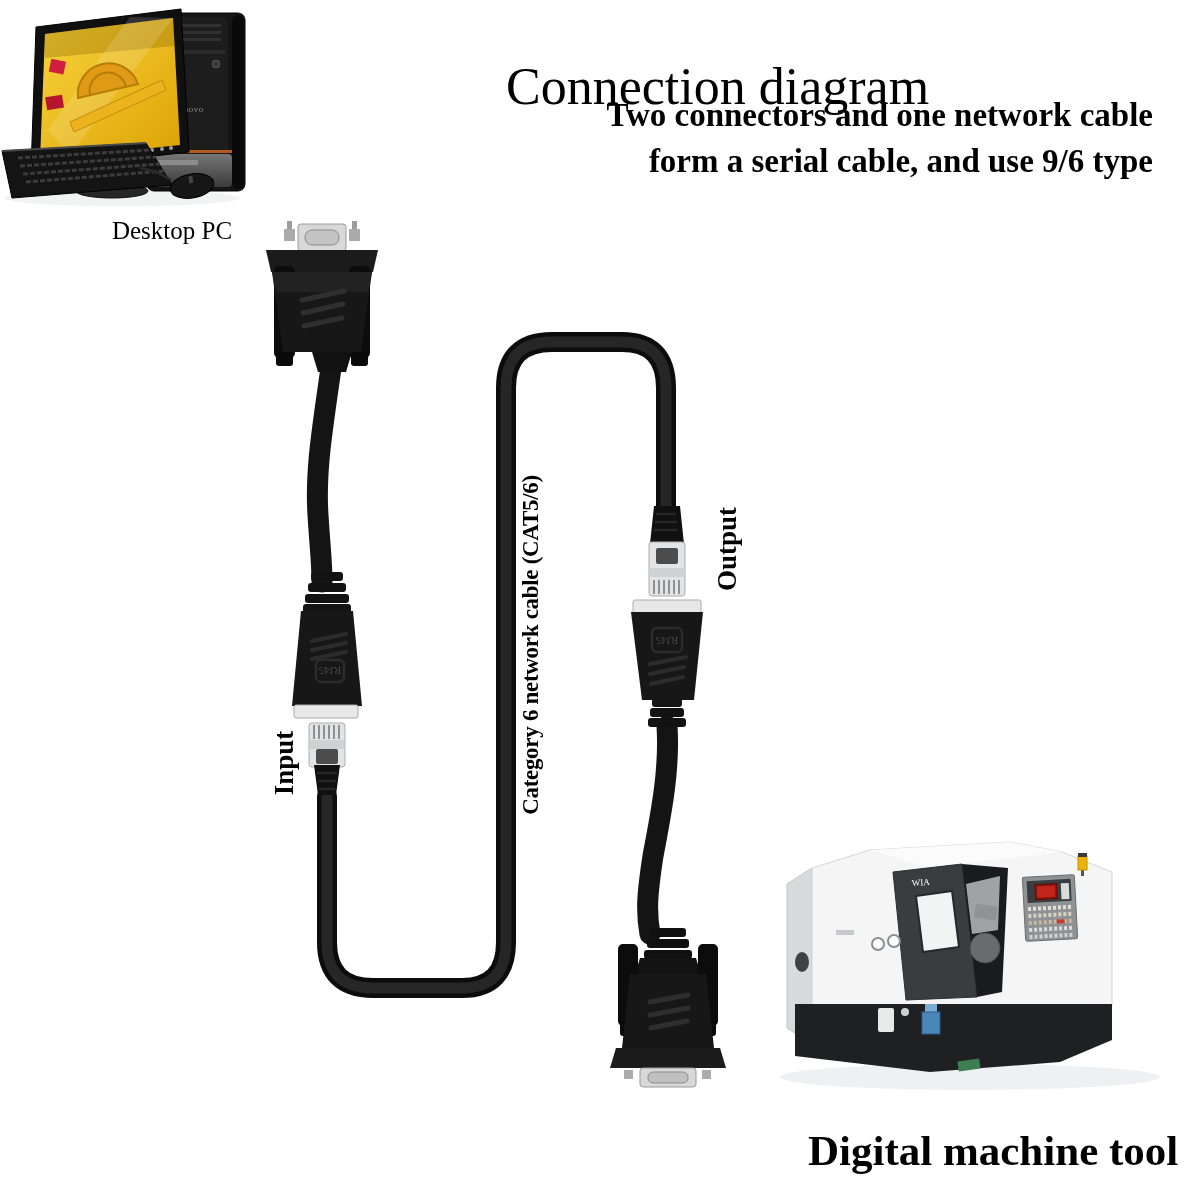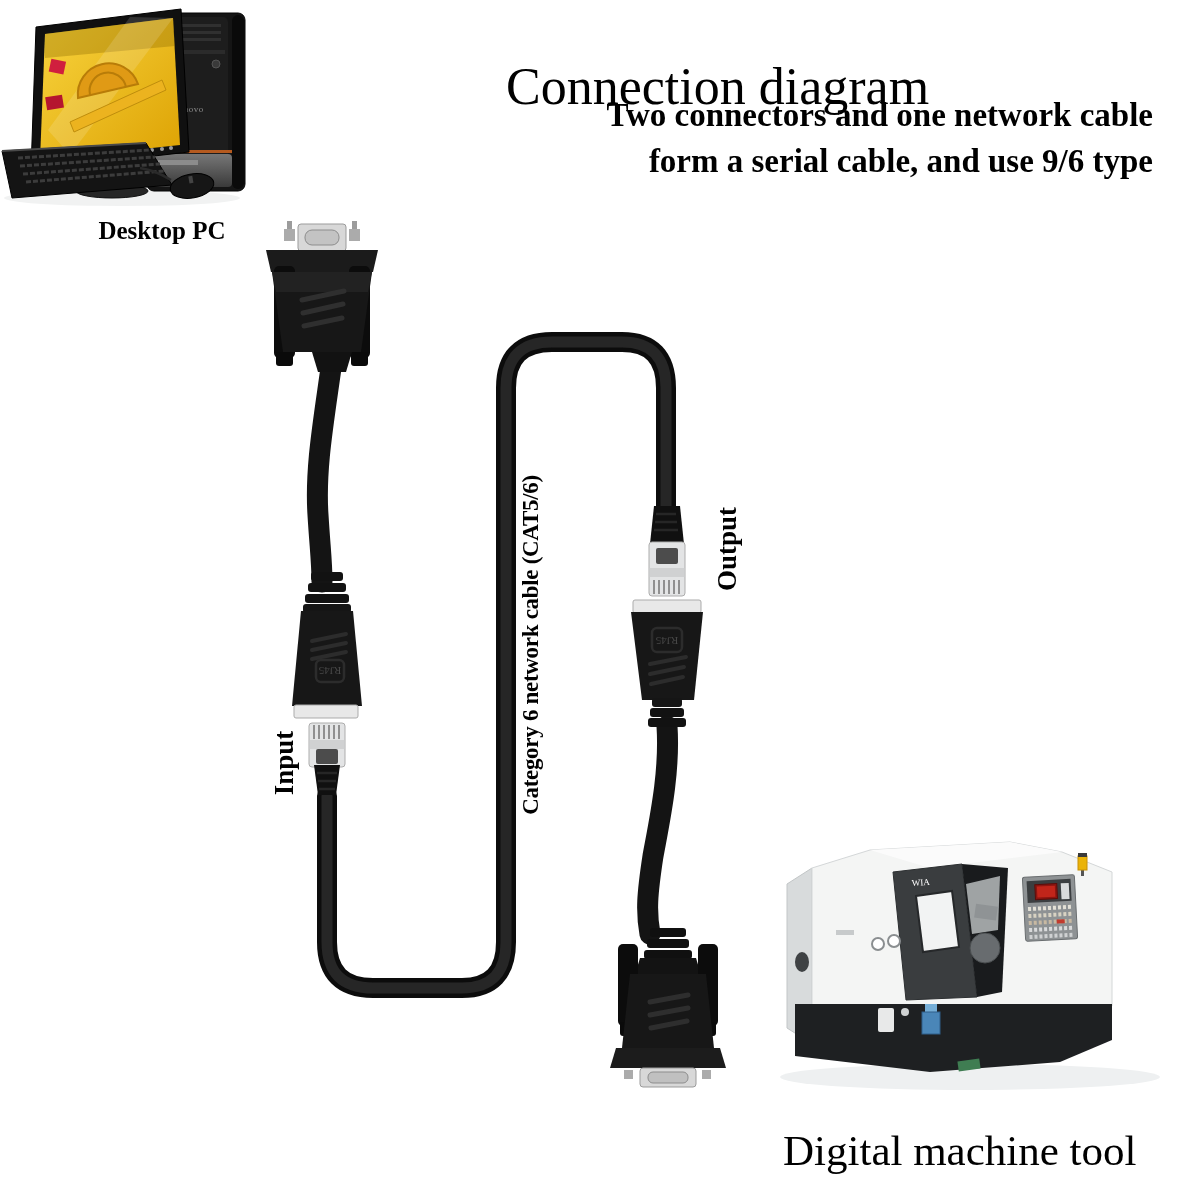--- a/index.html
+++ b/index.html
@@ -2,28 +2,28 @@
 <html><head>
 <meta charset="utf-8">
 <style>
   html,body{margin:0;padding:0;background:#ffffff;}
   .canvas{position:relative;width:1200px;height:1200px;background:#ffffff;overflow:hidden;
           font-family:"Liberation Serif","DejaVu Serif",serif;color:#000;}
   .scene{position:absolute;left:0;top:0;width:1200px;height:1200px;}
   .title{position:absolute;left:506px;top:22px;font-size:52px;font-weight:normal;white-space:nowrap;}
   .desc{position:absolute;left:513px;top:92px;font-size:33px;font-weight:bold;line-height:46px;width:640px;text-align:right;}
   .desc span{display:block;}
-  .label-desktop{position:absolute;left:76px;top:217px;width:172px;text-align:center;
-                 font-size:25px;font-weight:bold;}
+  .label-desktop{position:absolute;left:86px;top:217px;width:172px;text-align:center;
+                 font-size:25px;font-weight:normal;}
   .v-label{position:absolute;font-weight:bold;white-space:nowrap;
            transform:translate(-50%,-50%) rotate(-90deg);}
   .v-input{left:284px;top:763px;font-size:27px;}
   .v-output{left:727px;top:549px;font-size:27px;}
   .v-cable{left:531px;top:645px;font-size:23px;letter-spacing:-0.3px;}
-  .label-machine{position:absolute;left:783px;top:1126px;font-size:43px;font-weight:normal;white-space:nowrap;}
+  .label-machine{position:absolute;left:808px;top:1126px;font-size:43px;font-weight:bold;white-space:nowrap;}
 </style>
 </head>
 <body>
 
 <div class="canvas">
 
   <svg class="scene" viewBox="0 0 1200 1200" xmlns="http://www.w3.org/2000/svg">
     <defs>
       <linearGradient id="gradScreen" x1="0" y1="0" x2="1" y2="1">
         <stop offset="0" stop-color="#f8d43e"></stop>

